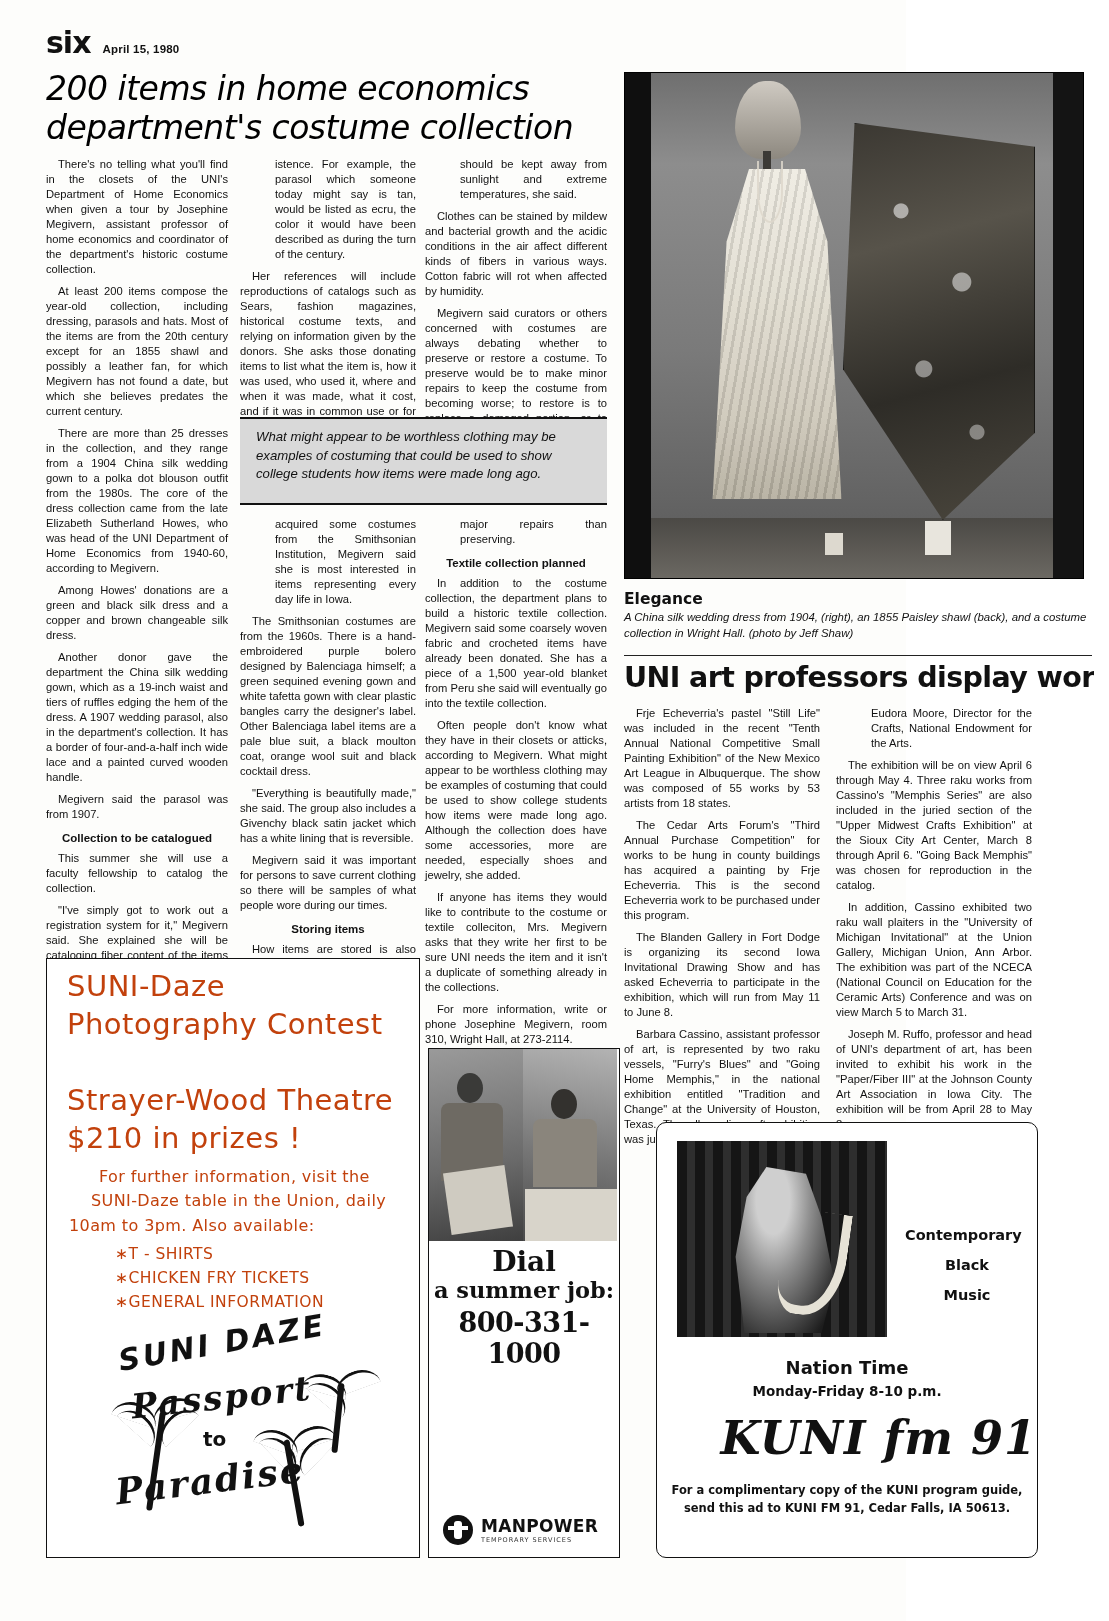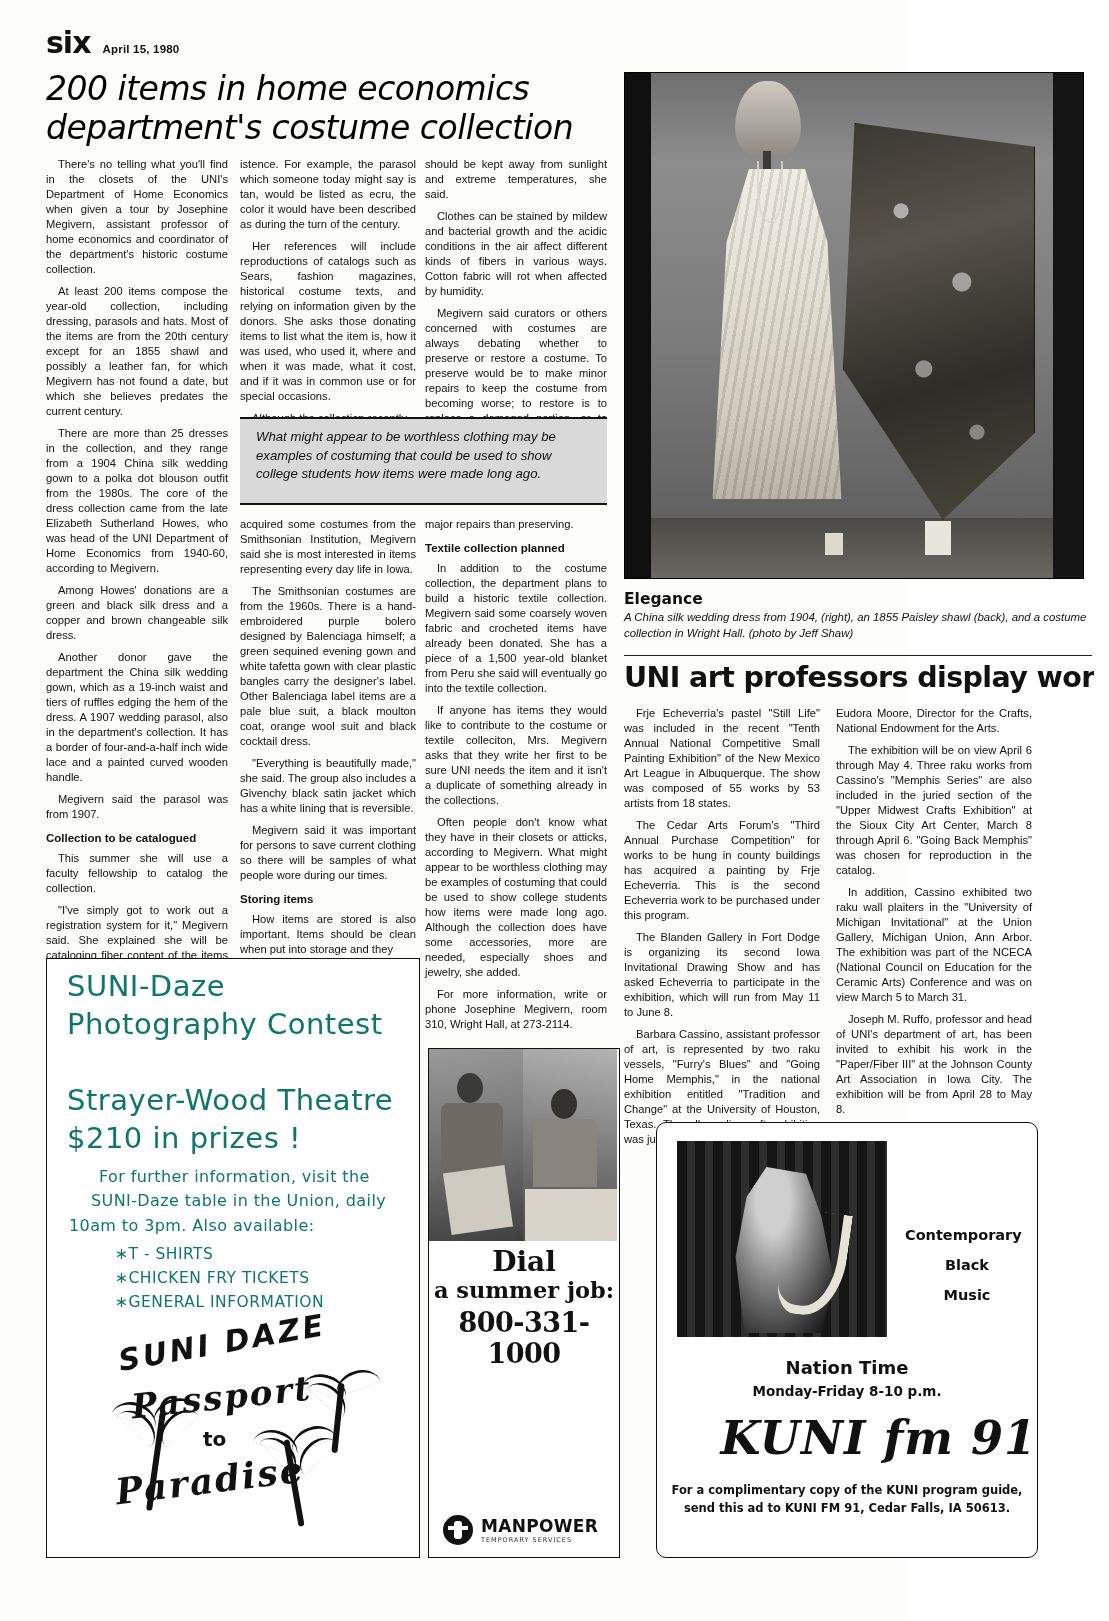--- a/index.html
+++ b/index.html
@@ -62,25 +62,25 @@
     position: absolute;
     font-size: 11.2px;
     line-height: 1.34;
     text-align: justify;
     color: #111;
   }
   .col p {
     margin: 0 0 7px 0;
     text-indent: 12px;
   }
-  .col p.noindent { text-indent: 0; }
+  .col p.noindent { text-indent: 0; margin-left: 35px; }
   .col h3 {
     font-size: 11.5px;
     font-weight: bold;
-    text-align: left;
+    text-align: center;
     margin: 9px 0 5px 0;
     text-indent: 0;
   }
 
   #col1 { left: 46px; top: 157px; width: 182px; }
   #col2 { left: 240px; top: 157px; width: 176px; }
   #col3 { left: 425px; top: 157px; width: 182px; }
 
   #col2b { left: 240px; top: 517px; width: 176px; }
   #col3b { left: 425px; top: 517px; width: 182px; }
@@ -193,21 +193,21 @@
   .ad-suni {
     position: absolute;
     left: 46px; top: 958px;
     width: 372px; height: 598px;
     border: 1.5px solid #111;
     background: #fff;
     overflow: hidden;
   }
   .ad-suni .hand {
     font-family: "DejaVu Sans", sans-serif;
-    color: #0f766e;
+    color: #c2410c;
   }
   .ad-suni .l1 { position:absolute; left:20px; top:10px; font-size:29px; letter-spacing:0.5px; }
   .ad-suni .l2 { position:absolute; left:20px; top:48px; font-size:29px; letter-spacing:0.5px; }
   .ad-suni .l3 { position:absolute; left:20px; top:86px; font-size:29px; letter-spacing:0.5px; }
   .ad-suni .l4 { position:absolute; left:20px; top:124px; font-size:29px; letter-spacing:0.5px; }
   .ad-suni .l5 { position:absolute; left:20px; top:162px; font-size:29px; letter-spacing:0.5px; }
   .ad-suni .s1 { position:absolute; left:52px; top:208px; font-size:16px; letter-spacing:0.4px;}
   .ad-suni .s2 { position:absolute; left:44px; top:232px; font-size:16px; letter-spacing:0.4px;}
   .ad-suni .s3 { position:absolute; left:22px; top:257px; font-size:16px; letter-spacing:0.4px;}
   .ad-suni .b1 { position:absolute; left:68px; top:286px; font-size:15.5px; letter-spacing:0.5px;}
@@ -400,22 +400,22 @@
     <p>"Everything is beautifully made," she said. The group also includes a Givenchy black satin jacket which has a white lining that is reversible.</p>
     <p>Megivern said it was important for persons to save current clothing so there will be samples of what people wore during our times.</p>
     <h3>Storing items</h3>
     <p>How items are stored is also important. Items should be clean when put into storage and they</p>
   </div>
 
   <div class="col" id="col3b">
     <p class="noindent">major repairs than preserving.</p>
     <h3>Textile collection planned</h3>
     <p>In addition to the costume collection, the department plans to build a historic textile collection. Megivern said some coarsely woven fabric and crocheted items have already been donated. She has a piece of a 1,500 year-old blanket from Peru she said will eventually go into the textile collection.</p>
+    <p>Often people don't know what they have in their closets or atticks, according to Megivern. What might appear to be worthless clothing may be examples of costuming that could be used to show college students how items were made long ago. Although the collection does have some accessories, more are needed, especially shoes and jewelry, she added.</p>
     <p>If anyone has items they would like to contribute to the costume or textile colleciton, Mrs. Megivern asks that they write her first to be sure UNI needs the item and it isn't a duplicate of something already in the collections.</p>
-    <p>Often people don't know what they have in their closets or atticks, according to Megivern. What might appear to be worthless clothing may be examples of costuming that could be used to show college students how items were made long ago. Although the collection does have some accessories, more are needed, especially shoes and jewelry, she added.</p>
     <p>For more information, write or phone Josephine Megivern, room 310, Wright Hall, at 273-2114.</p>
   </div>
 
   <div class="photo">
     <div class="wall"></div>
     <div class="frame-l"></div>
     <div class="frame-r"></div>
     <div class="floor"></div>
     <div class="shawl"></div>
     <div class="dressform"></div>

